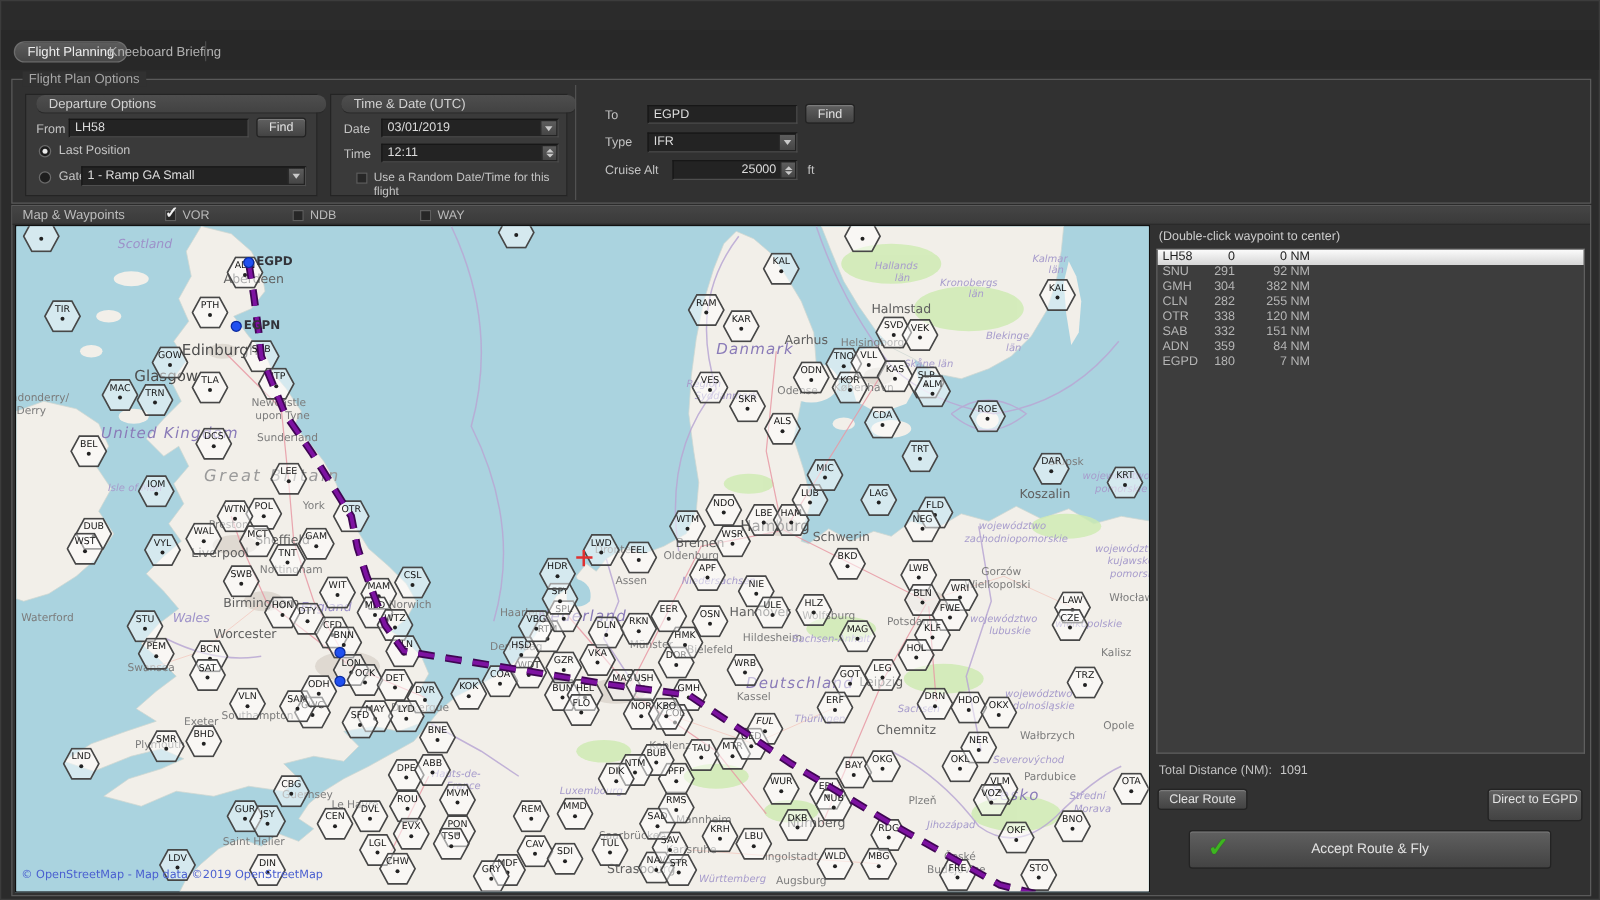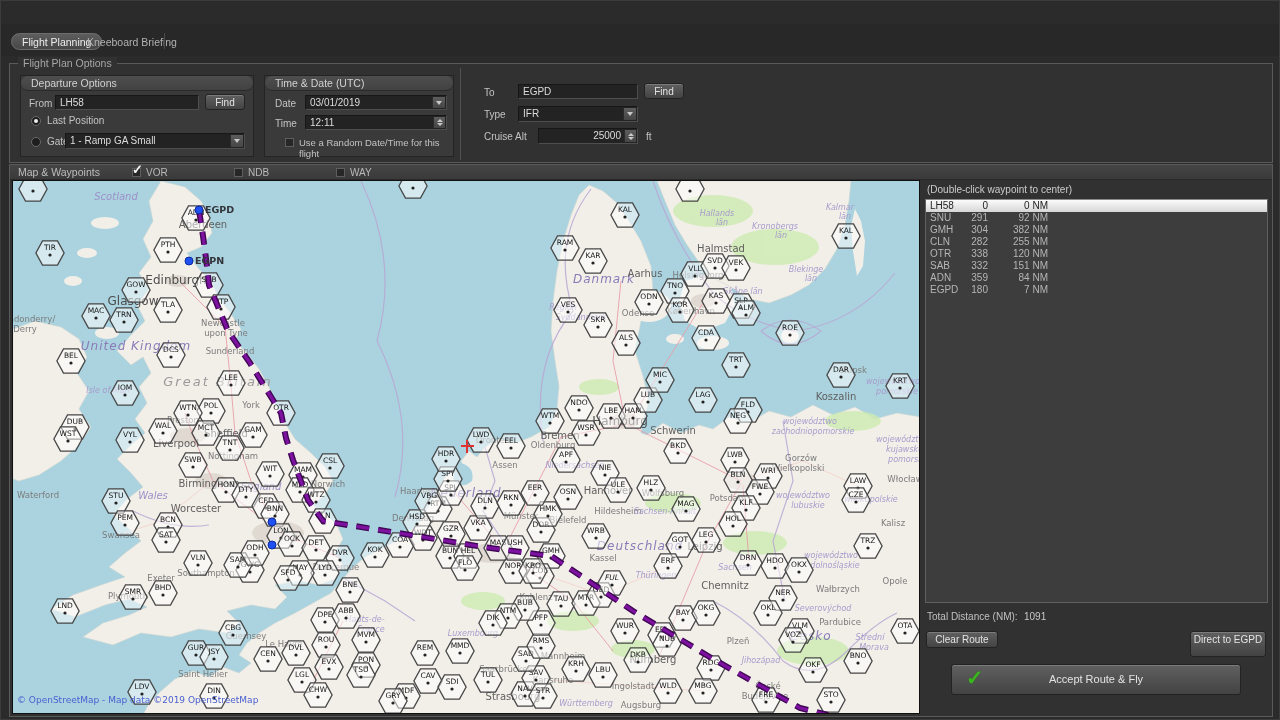--- a/index.html
+++ b/index.html
@@ -17,21 +17,21 @@
   #tabstrip { position:absolute; left:0; top:23px; width:100%; height:32px; background:#282828; }
   .tab-pill { position:absolute; left:10px; top:9px; height:17px; padding:2px 10px 0 10px; background:linear-gradient(#5d5d5d,#474747); border:1px solid #6d6d6d; border-radius:9px; font-size:10.5px; color:#ececec; }
   .tab-plain { position:absolute; left:86px; top:12px; font-size:10.5px; color:#b2b2b2; }
   .tab-sep { position:absolute; left:163px; top:9px; width:1px; height:16px; background:#4a4a4a; }
 
   
   .groupbox { position:absolute; border:1px solid #5a5a5a; background:#313131; }
   .gb-title { position:absolute; left:8px; top:-7px; background:#313131; padding:0 5px; font-size:10.5px; color:#a6a6a6; }
   #fpo { left:8px; top:62px; width:1264px; height:100px; }
   .subbox { position:absolute; background:#3a3a3a; border:1px solid #242424; }
-  .subhead { position:absolute; left:0; top:0; width:100%; height:15px; background:linear-gradient(#4e4e4e,#424242); border-bottom:1px solid #2a2a2a; font-size:10.5px; color:#d2d2d2; padding:1px 0 0 10px;border-radius:7px; }
+  .subhead { position:absolute; left:8px; top:0; width:100%; height:15px; background:linear-gradient(#4e4e4e,#424242); border-bottom:1px solid #2a2a2a; font-size:10.5px; color:#d2d2d2; padding:1px 0 0 10px;border-radius:7px; }
   .flabel { position:absolute; font-size:10px; color:#c3c3c3; }
   .field { position:absolute; background:#232323; border:1px solid #171717; border-bottom-color:#4e4e4e; border-right-color:#4e4e4e; color:#dcdcdc; font-size:10px; padding:1px 4px 0 4px; }
   .btn { position:absolute; background:linear-gradient(#606060,#434343); border:1px solid #232323; border-radius:3px; color:#e3e3e3; font-size:10px; text-align:center; box-shadow:inset 0 1px 0 rgba(255,255,255,.18); cursor:default; }
   .combo-arrow { position:absolute; right:1px; top:1px; bottom:1px; width:13px; background:linear-gradient(#5d5d5d,#454545); border-left:1px solid #2a2a2a; display:flex; align-items:center; justify-content:center; }
   .tri-d { width:0; height:0; border-left:3.5px solid transparent; border-right:3.5px solid transparent; border-top:4px solid #c9c9c9; }
   .spin { position:absolute; right:1px; top:1px; bottom:1px; width:12px; background:linear-gradient(#5d5d5d,#454545); border-left:1px solid #2a2a2a; display:flex; flex-direction:column; align-items:center; justify-content:center; gap:1px; }
   .tri-u-s { width:0;height:0;border-left:3px solid transparent;border-right:3px solid transparent;border-bottom:3.5px solid #c9c9c9; }
   .tri-d-s { width:0;height:0;border-left:3px solid transparent;border-right:3px solid transparent;border-top:3.5px solid #c9c9c9; }
   .radio { position:absolute; width:10px; height:10px; border-radius:50%; background:#1e1e1e; border:1px solid #6a6a6a; }
   .radio.sel::after { content:""; position:absolute; left:2px; top:2px; width:4px; height:4px; border-radius:50%; background:#ececec; }
@@ -1271,21 +1271,21 @@
           <div class="hex" style="left: 621px; top: 108px;"><svg width="30" height="26" viewBox="0 0 30 26">
               <polygon points="7.5,0.9 22.5,0.9 29.1,13 22.5,25.1 7.5,25.1 0.9,13" fill="rgba(255,255,255,0.5)" stroke="#474747" stroke-width="1.3"></polygon>
               <text x="15" y="9.5" text-anchor="middle" font-size="7.5" fill="#141414" font-family="DejaVu Sans, sans-serif">ODN</text>
               <circle cx="15" cy="15" r="1.6" fill="#222"></circle>
             </svg></div>
           <div class="hex" style="left: 647px; top: 97px;"><svg width="30" height="26" viewBox="0 0 30 26">
               <polygon points="7.5,0.9 22.5,0.9 29.1,13 22.5,25.1 7.5,25.1 0.9,13" fill="rgba(255,255,255,0.5)" stroke="#474747" stroke-width="1.3"></polygon>
               <text x="15" y="9.5" text-anchor="middle" font-size="7.5" fill="#141414" font-family="DejaVu Sans, sans-serif">TNO</text>
               <circle cx="15" cy="15" r="1.6" fill="#222"></circle>
             </svg></div>
-          <div class="hex" style="left: 667px; top: 80px;"><svg width="30" height="26" viewBox="0 0 30 26">
+          <div class="hex" style="left: 667px; top: 96px;"><svg width="30" height="26" viewBox="0 0 30 26">
               <polygon points="7.5,0.9 22.5,0.9 29.1,13 22.5,25.1 7.5,25.1 0.9,13" fill="rgba(255,255,255,0.5)" stroke="#474747" stroke-width="1.3"></polygon>
               <text x="15" y="9.5" text-anchor="middle" font-size="7.5" fill="#141414" font-family="DejaVu Sans, sans-serif">VLL</text>
               <circle cx="15" cy="15" r="1.6" fill="#222"></circle>
             </svg></div>
           <div class="hex" style="left: 687px; top: 72px;"><svg width="30" height="26" viewBox="0 0 30 26">
               <polygon points="7.5,0.9 22.5,0.9 29.1,13 22.5,25.1 7.5,25.1 0.9,13" fill="rgba(255,255,255,0.5)" stroke="#474747" stroke-width="1.3"></polygon>
               <text x="15" y="9.5" text-anchor="middle" font-size="7.5" fill="#141414" font-family="DejaVu Sans, sans-serif">SVD</text>
               <circle cx="15" cy="15" r="1.6" fill="#222"></circle>
             </svg></div>
           <div class="hex" style="left: 708px; top: 74px;"><svg width="30" height="26" viewBox="0 0 30 26">

